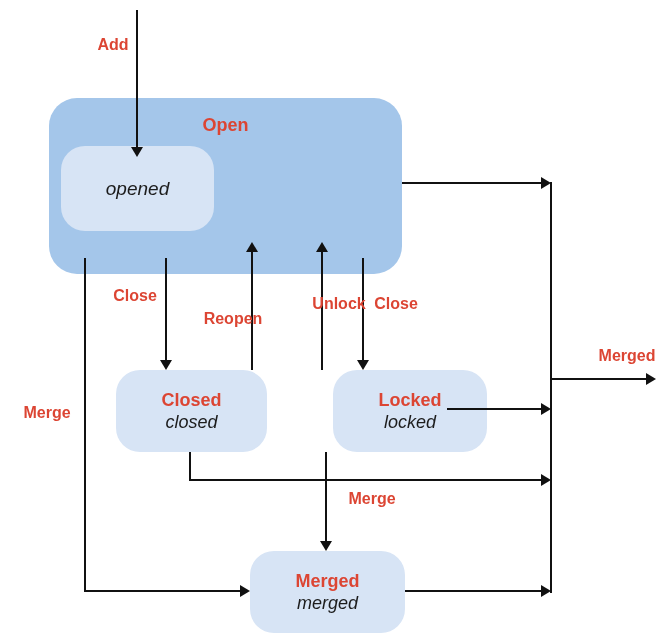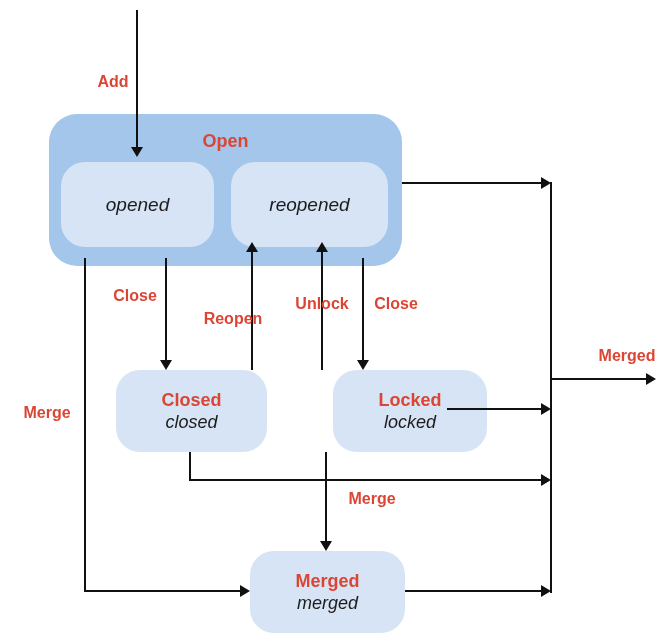--- a/index.html
+++ b/index.html
@@ -70,27 +70,24 @@
     border-left:6px solid transparent;
     border-right:6px solid transparent;
     border-bottom:10px solid var(--arrow-black,#111111);
   }
 </style>
 </head>
 <body>
 
 <div class="canvas">
 
-  <div class="container-box" style="left:49px;top:114px;width:353px;height:152px;">
+  <div class="container-box" style="left:49px;top:98px;width:353px;height:176px;">
     <div class="container-label">Open</div>
     <div class="state-box" style="left:12px;top:48px;width:153px;height:85px;">
       <span class="substate-text">opened</span>
-    </div>
-    <div class="state-box" style="left:182px;top:48px;width:157px;height:85px;">
-      <span class="substate-text">reopened</span>
     </div>
   </div>
 
   <div class="state-box" style="left:116px;top:370px;width:151px;height:82px;">
     <span class="state-title">Closed</span>
     <span class="state-sub">closed</span>
   </div>
 
   <div class="state-box" style="left:293px;top:370px;width:154px;height:82px;margin-left:40px;">
     <span class="state-title">Locked</span>
@@ -135,22 +132,22 @@
 
   <div class="vline" style="left:325px;top:452px;height:90px;"></div>
   <div class="arr down" style="left:320px;top:541px;"></div>
 
   <div class="hline" style="left:447px;top:408px;width:94px;"></div>
   <div class="arr right" style="left:541px;top:403px;"></div>
 
   <div class="hline" style="left:405px;top:590px;width:137px;"></div>
   <div class="arr right" style="left:541px;top:585px;"></div>
 
-  <div class="t-label" style="left:113px;top:45px;margin-top:37px;">Add</div>
+  <div class="t-label" style="left:113px;top:45px;">Add</div>
   <div class="t-label" style="left:135px;top:296px;text-align:right;">Close</div>
   <div class="t-label" style="left:233px;top:304px;margin-top:15px;">Reopen</div>
-  <div class="t-label" style="left:322px;top:304px;">Unlock</div>
+  <div class="t-label" style="left:339px;top:304px;">Unlock</div>
   <div class="t-label" style="left:396px;top:304px;">Close</div>
   <div class="t-label" style="left:47px;top:413px;">Merge</div>
   <div class="t-label" style="left:372px;top:499px;">Merge</div>
   <div class="t-label" style="left:627px;top:356px;">Merged</div>
 
 </div>
 
 </body></html>

